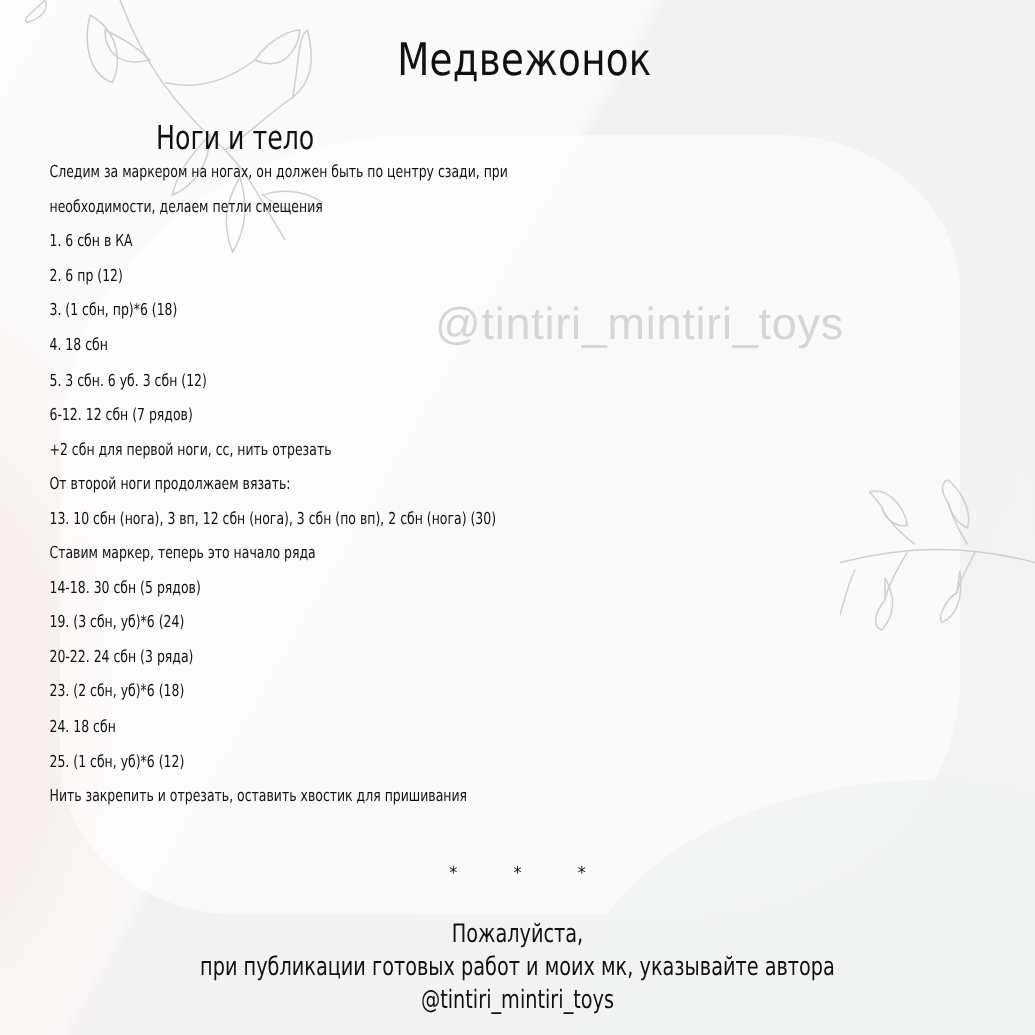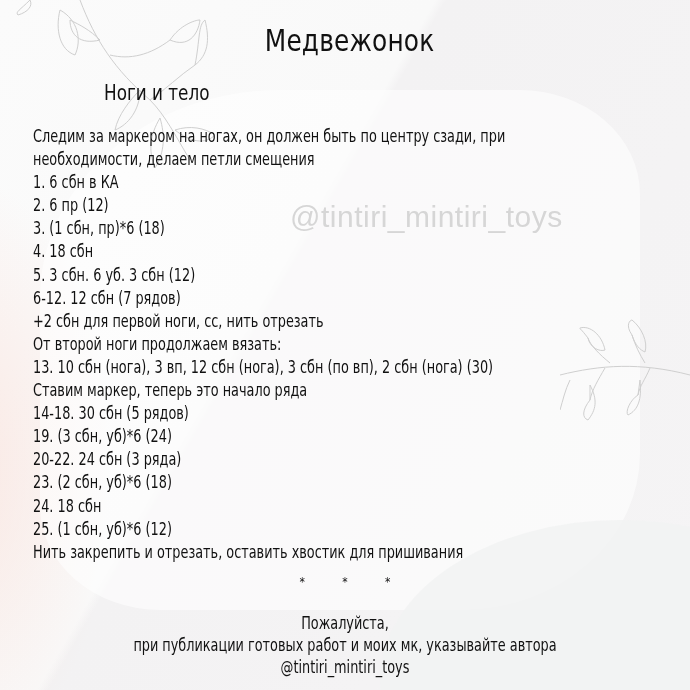--- a/index.html
+++ b/index.html
@@ -37,22 +37,22 @@
     .subtitle {
       position: absolute; left: 104px; top: 80px;
       font-size: 22px; transform-origin: left; transform: scaleX(0.85);
     }
     .watermark {
       position: absolute; left: 290px; top: 200px;
       font-family: "Liberation Sans", sans-serif;
       font-size: 30px; color: #d6d6d6; letter-spacing: 0.5px;
     }
     .lines {
-      position: absolute; left: 33px; top: 125px; width: 640px;
-      font-size: 17px; line-height: 23.1px;
+      position: absolute; left: 33px; top: 103px; width: 640px;
+      font-size: 11px; line-height: 23.1px;
     }
     .lines div { white-space: nowrap; transform-origin: left; transform: scaleX(0.84); }
     .stars {
       position: absolute; left: 0; right: 0; top: 575px;
       text-align: center; font-size: 12px; word-spacing: 34px;
     }
     .footer {
       position: absolute; left: 0; right: 0; top: 612px;
       text-align: center; font-size: 17px; line-height: 22px;
     }

